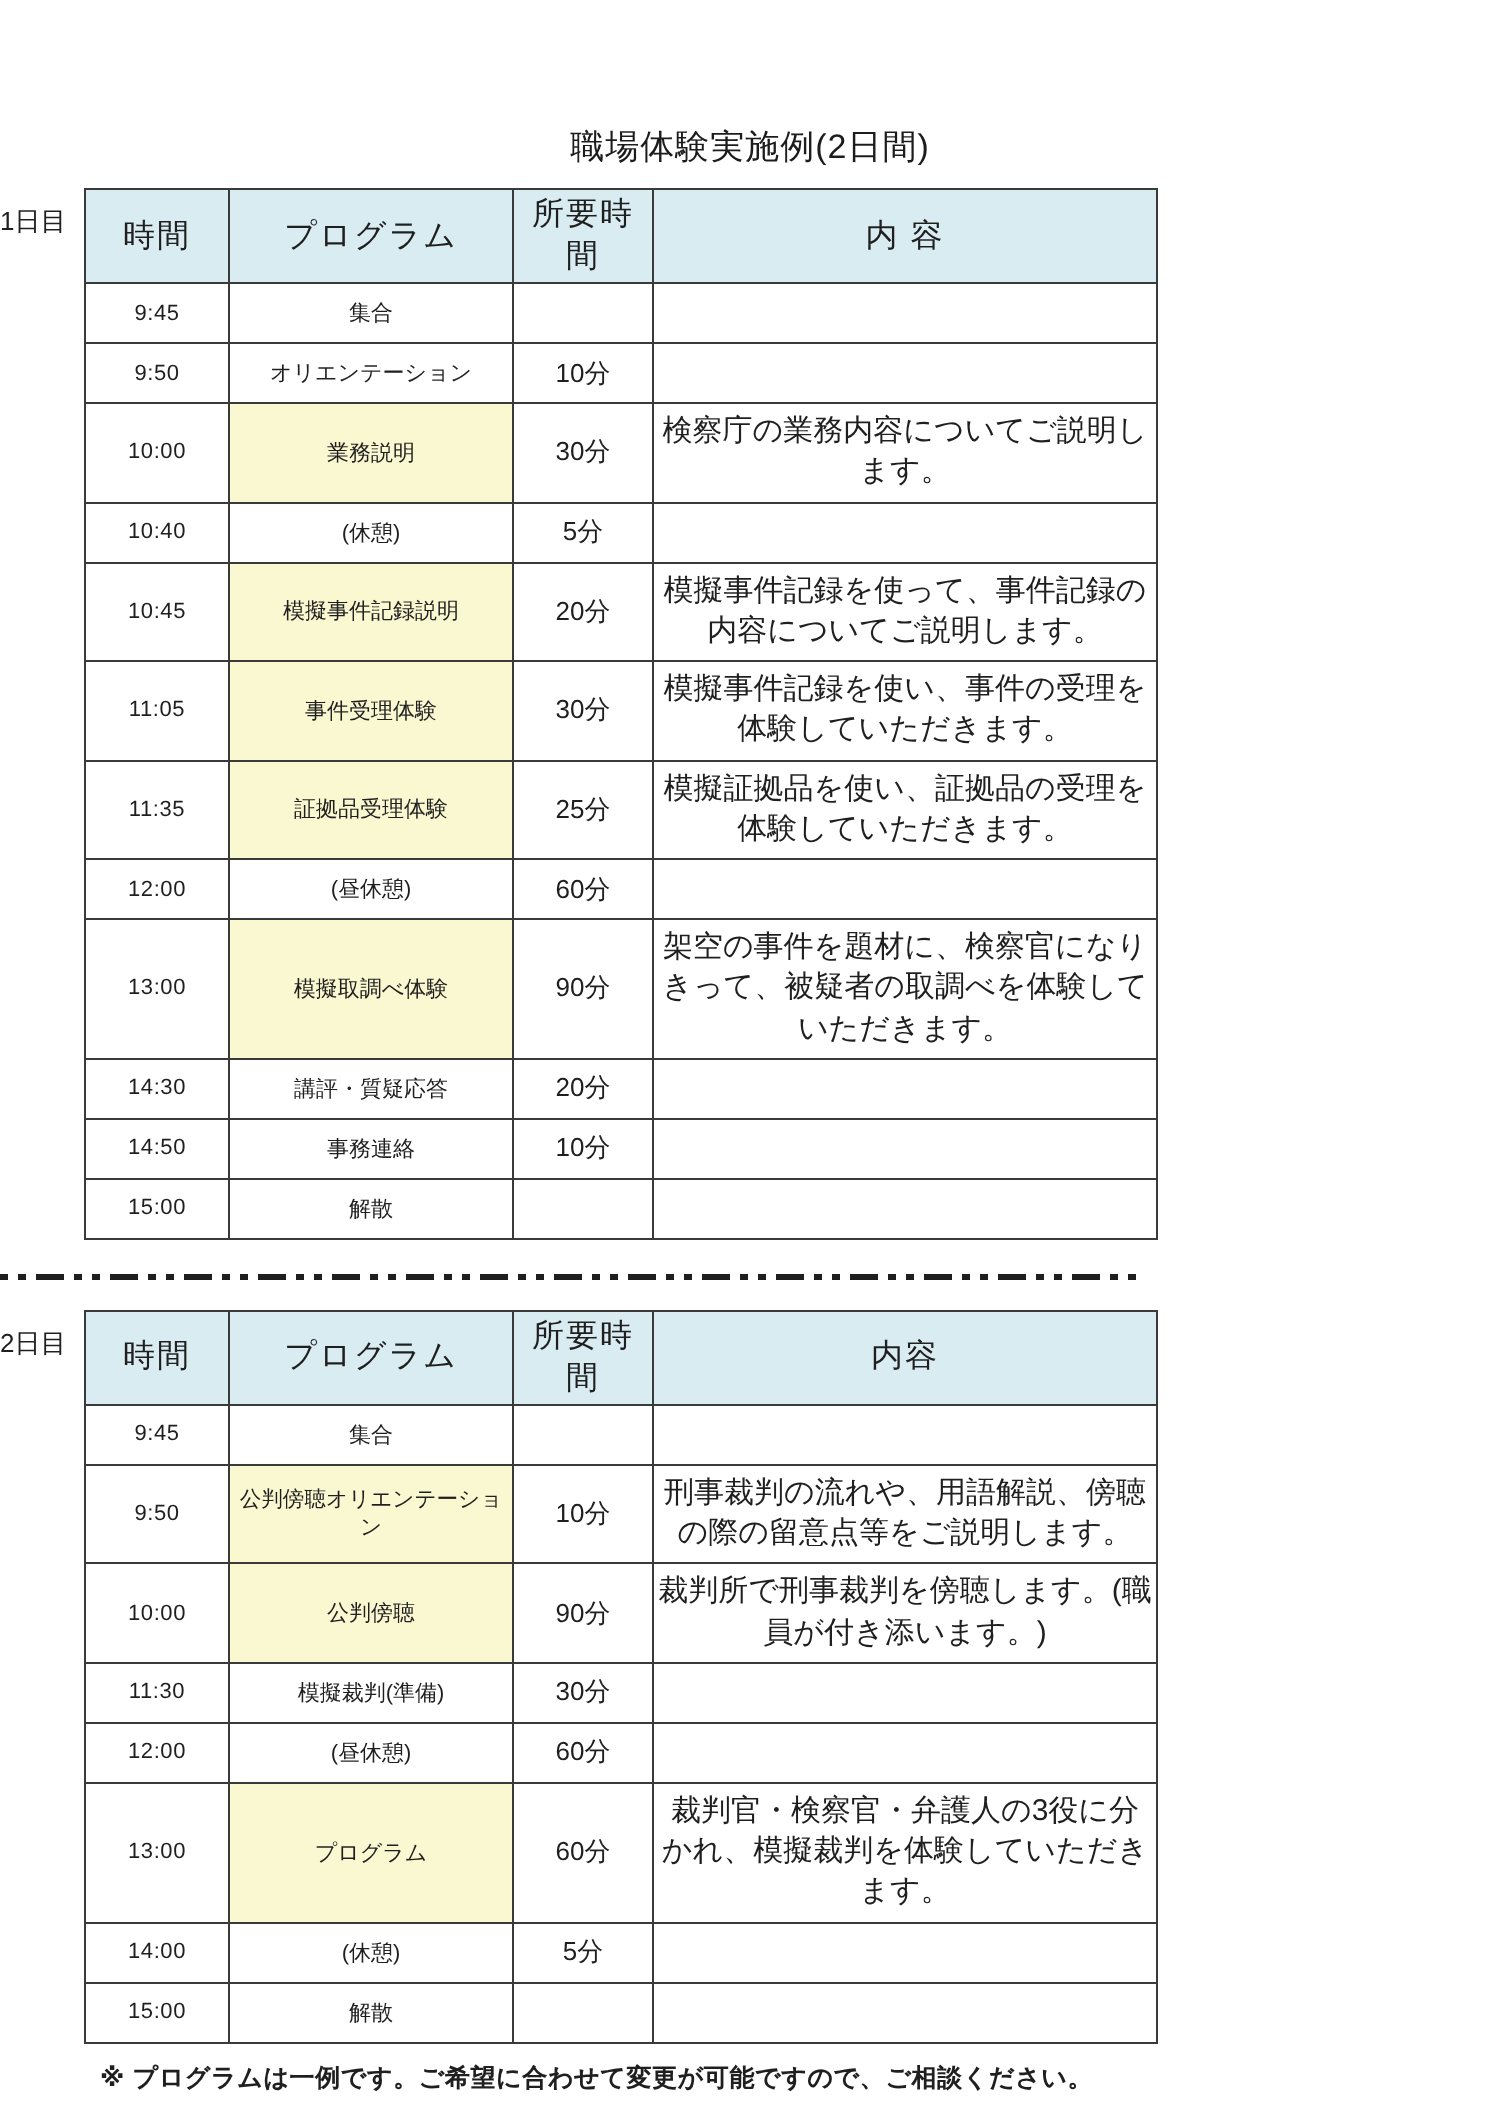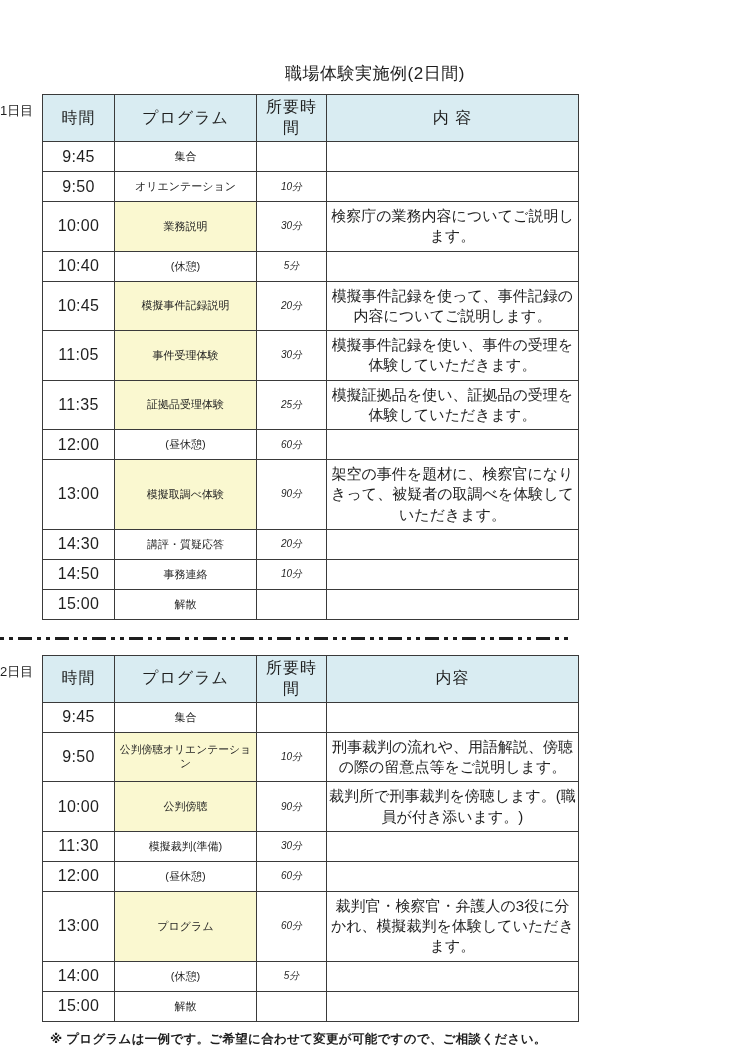--- a/index.html
+++ b/index.html
@@ -55,25 +55,25 @@
   }
   table.schedule thead th {
     background: var(--header-bg);
     font-weight: normal;
     font-size: 16px;
     height: 30px;
     padding: 2px;
     letter-spacing: 1px;
   }
   table.schedule td { height: 30px; padding: 4px 2px; }
-  td.c-time { font-size: 16px; letter-spacing: 0.3px; }
+  td.c-time { font-size: 11px; letter-spacing: 0.3px; }
   td.c-program { font-size: 11px; }
   td.c-program.small { font-size: 10.8px; }
   td.c-program.hl { background: var(--highlight-bg); }
-  td.c-duration { font-size: 10px; font-style: italic; }
+  td.c-duration { font-size: 13px; }
   td.c-content {
     text-align: left;
     font-size: 15px;
     line-height: 1.35;
     padding: 3px 4px;
     word-break: break-all;
   }
   .separator {
     height: 3px;
     width: 568px;

